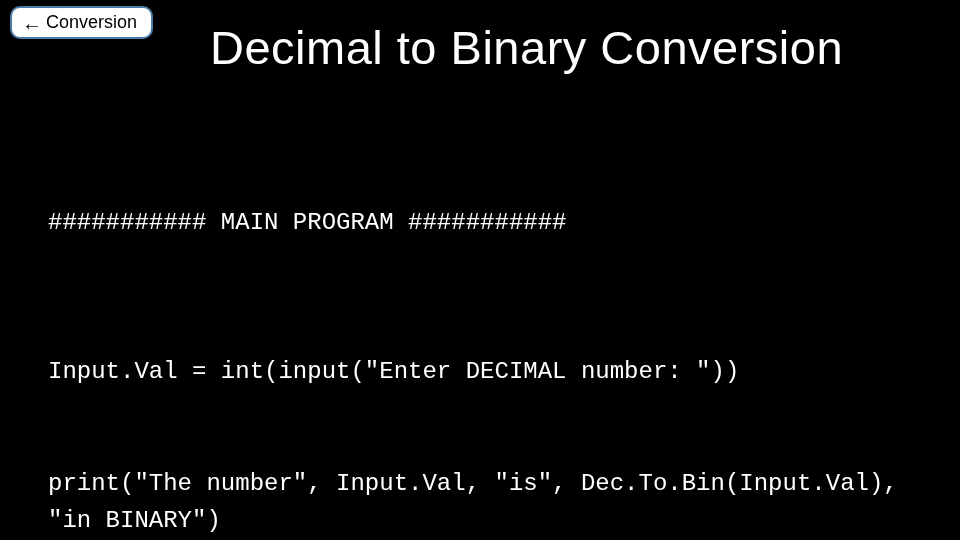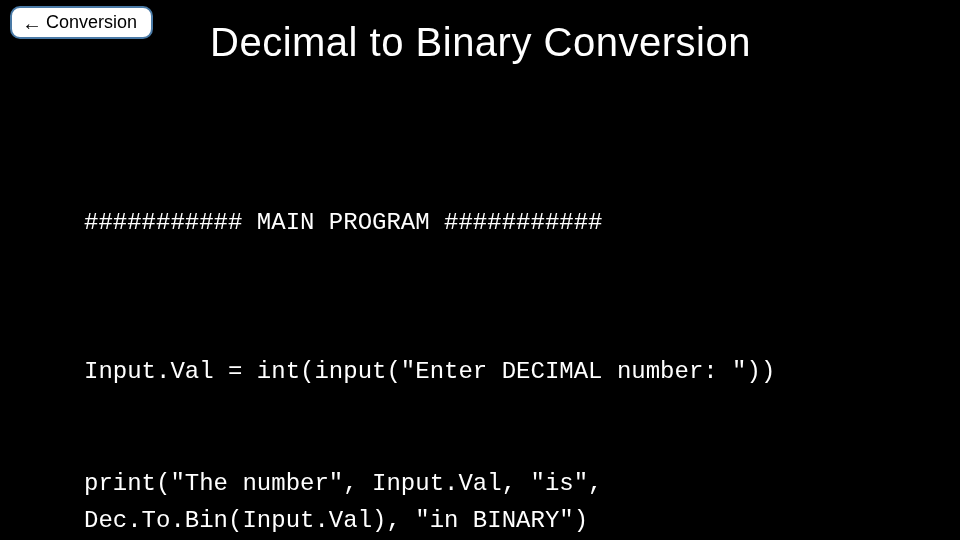--- a/index.html
+++ b/index.html
@@ -27,39 +27,39 @@
   }
   .continued-badge .arrow {
     font-family: Arial, sans-serif;
     font-size: 20px;
     line-height: 1;
   }
   .title {
     position: absolute;
     top: 20px;
     left: 210px;
-    font-size: 40px;
+    font-size: 47px;
     font-weight: 400;
     color: #fff;
     font-family: "Segoe UI Light", "Segoe UI", Arial, sans-serif;
     letter-spacing: 0.5px;
   }
   .code-block {
     position: absolute;
     top: 130px;
     left: 48px;
     right: 40px;
     font-family: "Courier New", Courier, monospace;
     font-size: 24px;
     line-height: 1.55;
     color: #fff;
     white-space: pre-wrap;
     word-wrap: break-word;
   }
-  .code-line { display: block; margin-left: 36px; }
+  .code-line { display: block; }
   .blank-line { height: 1.55em; }
 </style>
 </head>
 <body>
 
 <div class="continued-badge">
   <span class="arrow">←</span>
   <span>Conversion</span>
 </div>
 

